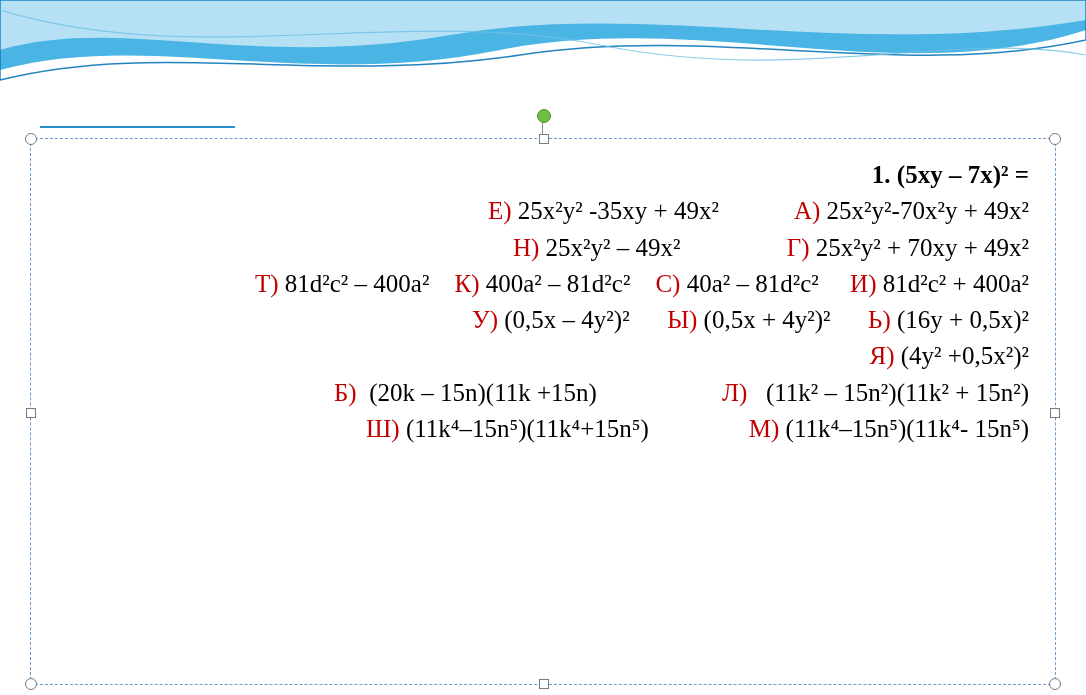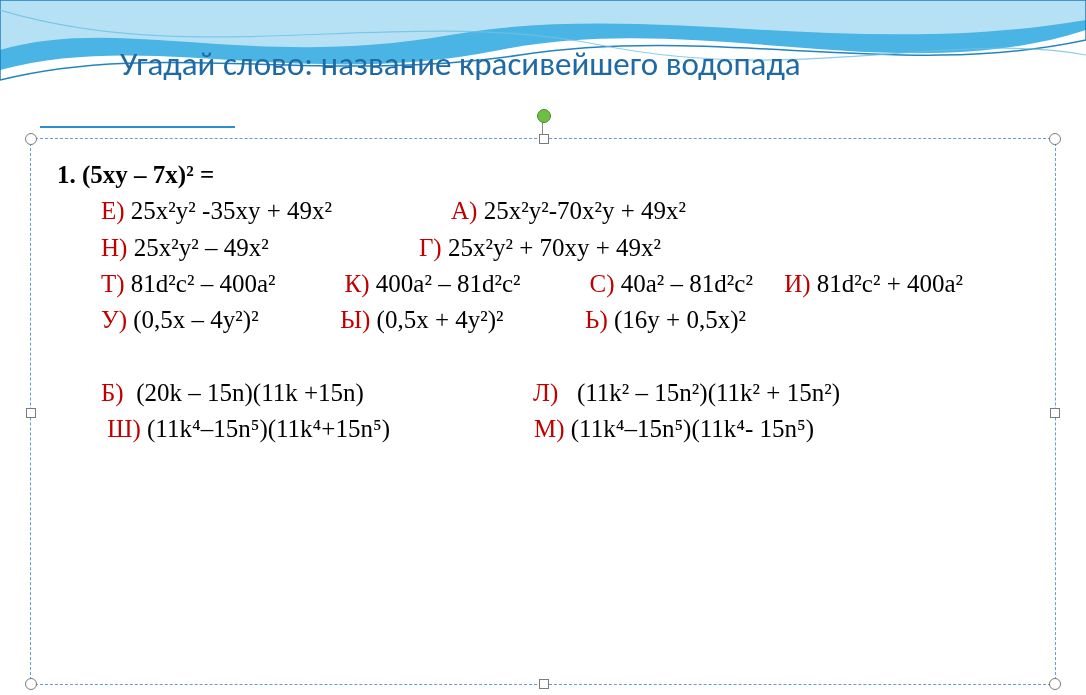--- a/index.html
+++ b/index.html
@@ -93,34 +93,34 @@
     top: -18px;
     left: calc(50% - 1px);
     width: 1px;
     height: 14px;
     background: #888;
   }
   .content {
     font-size: 25px;
     color: #000;
     line-height: 1.45;
+    text-align: right;
   }
   .q {
     font-weight: bold;
     margin-top: 8px;
   }
   .q.first { margin-top: 0; }
   .answers {
     margin-top: 0;
   }
   .ans {
     display: inline-block;
     margin-right: 0;
     white-space: nowrap;
-    margin-left: 44px;
   }
   .answers .text {
     white-space: normal;
   }
   .letter {
     color: #c00000;
   }
   .text {
     color: #000;
   }
@@ -131,21 +131,21 @@
 <div class="slide">
 
   <svg class="wave-bg" viewBox="0 0 1086 200" preserveAspectRatio="none">
     <path d="M0,0 L1086,0 L1086,30 C900,90 700,10 500,50 C300,90 150,30 0,70 Z" fill="#2aa8e0" opacity="0.85"></path>
     <path d="M0,0 L1086,0 L1086,20 C850,60 650,0 450,35 C250,70 120,15 0,50 Z" fill="#ffffff" opacity="0.6"></path>
     <path d="M0,0 L1086,0 L1086,40 C900,80 720,25 520,55 C320,85 160,40 0,80 Z" fill="none" stroke="#0b77b8" stroke-width="1.5" opacity="0.9"></path>
     <path d="M0,10 C200,70 400,5 600,45 C800,85 950,30 1086,55" fill="none" stroke="#6ec1e4" stroke-width="1.2" opacity="0.8"></path>
   </svg>
 
   <div class="title">
-    <span class="indent"></span><span>Угадай слово: название красивейшего водопада</span><br>
+    <span class="indent"></span><br>
   </div>
   <div class="underline"></div>
 
   <div class="textbox">
     <div class="rot-line"></div>
     <div class="rot-handle"></div>
     <div class="handle tl"></div>
     <div class="handle tr"></div>
     <div class="handle bl"></div>
     <div class="handle br"></div>
@@ -213,21 +213,24 @@
         <span class="ans">
           <span class="letter">Ы)</span>
           <span class="text">(0,5x + 4y²)²</span>
         </span>
         &nbsp;&nbsp;&nbsp;&nbsp;
         <span class="ans">
           <span class="letter">Ь)</span>
           <span class="text">(16y + 0,5x)²</span>
         </span>
         <br>
-        &nbsp;
+        &nbsp;<span class="ans">
+          <span class="letter">Я)</span>
+          <span class="text">(4y² +0,5x²)²</span>
+        </span>
       </div>
 
       <div class="answers">
         <span class="ans">
           <span class="letter">Б)</span>
           &nbsp;<span class="text">(20k – 15n)(11k +15n)</span>
         </span>
         &nbsp;&nbsp;&nbsp;&nbsp;&nbsp;&nbsp;&nbsp;&nbsp;&nbsp;&nbsp;&nbsp;&nbsp;&nbsp;&nbsp;&nbsp;&nbsp;&nbsp;&nbsp;
         <span class="ans">
           <span class="letter">Л)</span>

